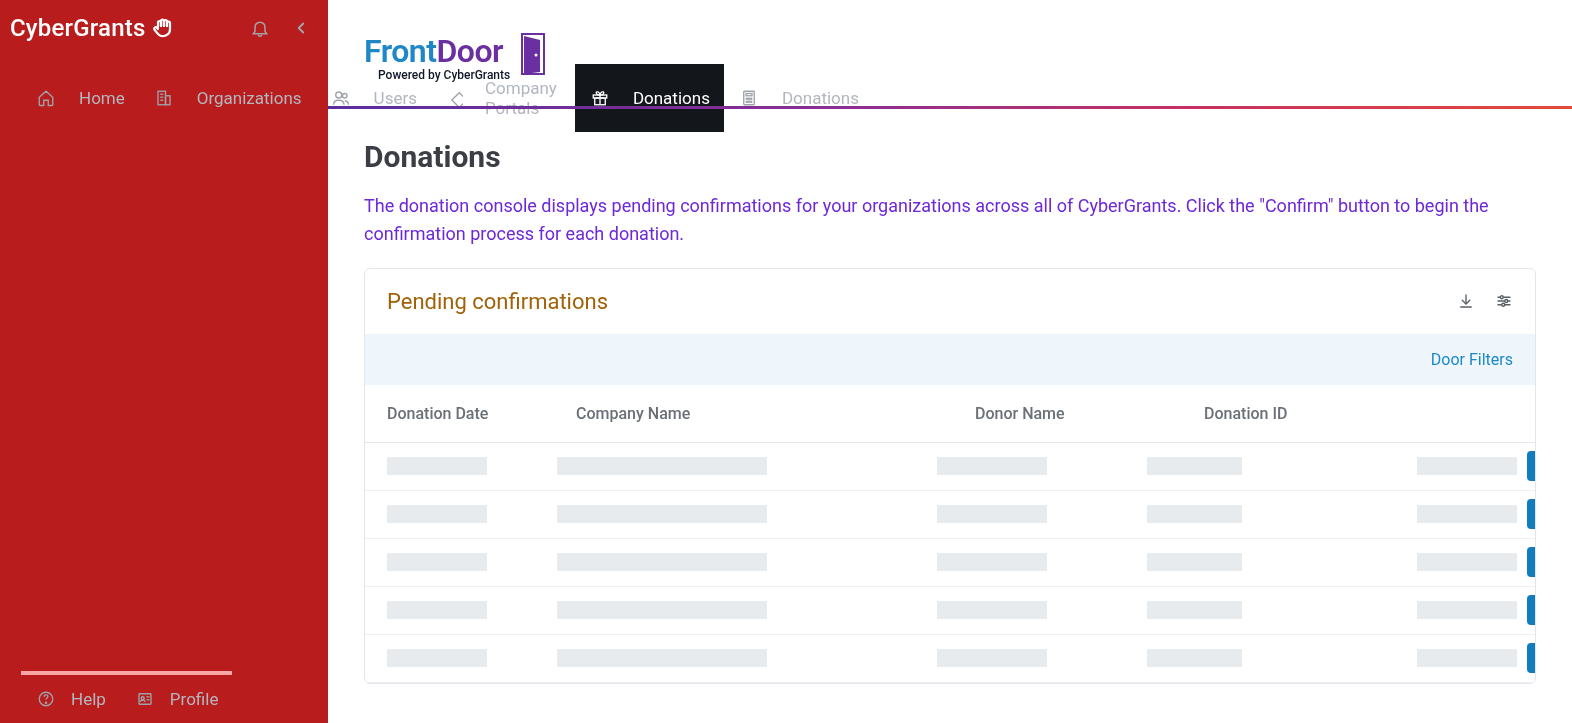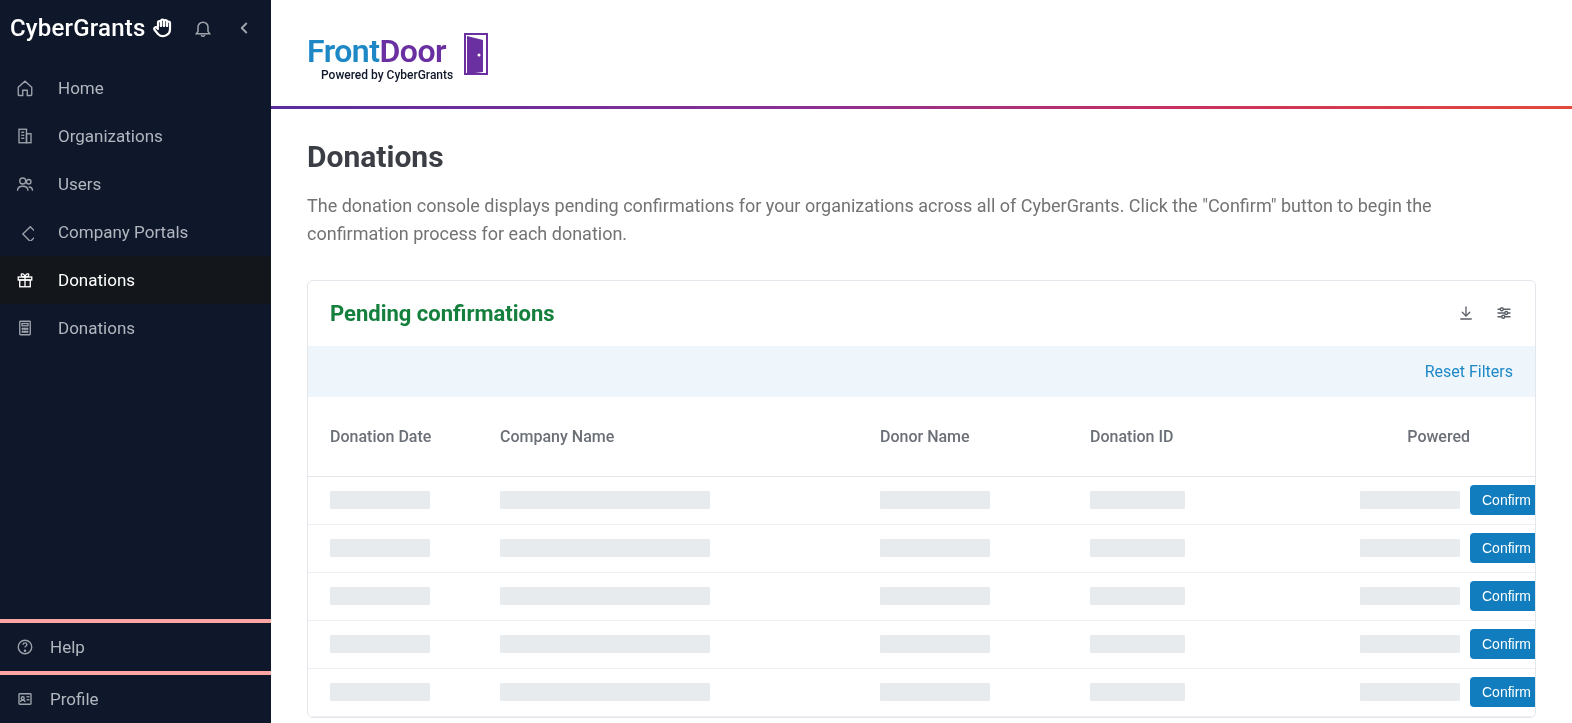--- a/index.html
+++ b/index.html
@@ -8,22 +8,22 @@
       background: #ffffff;
       color: #333;
       width: 1572px;
       height: 723px;
       overflow: hidden;
       display: flex;
     }
 
     
     .sidebar {
-      width: 271px;
-      background: #0f172a;
+      width: 328px;
+      background: #b91c1c;
       color: #a0a5ad;
       display: flex;
       flex-direction: column;
       flex-shrink: 0;
     }
     .sidebar-header {
       display: flex;
       align-items: center;
       padding: 14px 18px 14px 10px;
       justify-content: space-between;
@@ -49,22 +49,22 @@
     }
     .icon-btn {
       color: #a0a5ad;
       cursor: pointer;
       display: inline-flex;
       align-items: center;
       justify-content: center;
     }
     .nav {
       display: flex;
-      flex-direction: column;
       padding-top: 8px;
+      margin-left: 21px;
     }
     .nav-item {
       display: flex;
       align-items: center;
       gap: 22px;
       padding: 14px 14px;
       font-size: 17px;
       color: #b2b7bf;
       cursor: pointer;
     }
@@ -109,41 +109,41 @@
       flex: 1;
     }
     .page-title {
       font-size: 30px;
       font-weight: 700;
       color: #3b3f45;
       margin-bottom: 18px;
     }
     .page-desc {
       font-size: 18px;
-      color: #737373;
+      color: #6d28d9;
       line-height: 1.55;
       max-width: 1180px;
-      margin-bottom: 32px;
+      margin-bottom: 20px;
     }
 
     .panel {
       border: 1px solid #e3e6ea;
       border-radius: 6px;
       overflow: hidden;
     }
     .panel-header {
       display: flex;
       align-items: center;
       justify-content: space-between;
       padding: 20px 22px;
     }
     .panel-title {
       font-size: 22px;
-      font-weight: 700;
-      color: #15803d;
+      font-weight: 400;
+      color: #a16207;
     }
     .panel-icons { display: flex; gap: 20px; }
     .panel-icons .icon-btn { color: #5a5f67; }
 
     .filter-bar {
       background: #eef6fc;
       padding: 16px 22px;
       text-align: right;
     }
     .reset-link {
@@ -153,22 +153,23 @@
     }
 
     .table-wrap { width: 100%; }
     .thead, .trow {
       display: grid;
       grid-template-columns: 170px 380px 210px 180px 200px 100px 60px;
       align-items: center;
       padding: 0 22px;
     }
     .thead {
-      height: 80px;
+      height: 58px;
       border-bottom: 1px solid #e3e6ea;
+      gap: 19px;
     }
     .th {
       font-size: 16px;
       color: #6b7078;
       font-weight: 500;
     }
     .trow {
       height: 48px;
       border-bottom: 1px solid #eef0f3;
     }
@@ -366,21 +367,21 @@
                 <line x1="4" y1="12" x2="20" y2="12"></line>
                 <circle cx="15" cy="12" r="2" fill="#fff"></circle>
                 <line x1="4" y1="17" x2="20" y2="17"></line>
                 <circle cx="11" cy="17" r="2" fill="#fff"></circle>
               </svg>
           </span>
         </div>
       </div>
 
       <div class="filter-bar">
-        <span class="reset-link">Reset Filters</span>
+        <span class="reset-link">Door Filters</span>
       </div>
 
       <div class="table-wrap">
         <div class="thead">
           <div class="th">Donation Date</div>
           <div class="th">Company Name</div>
           <div class="th">Donor Name</div>
           <div class="th">Donation ID</div>
           <div class="th amount-col">Powered</div>
           <div></div>

